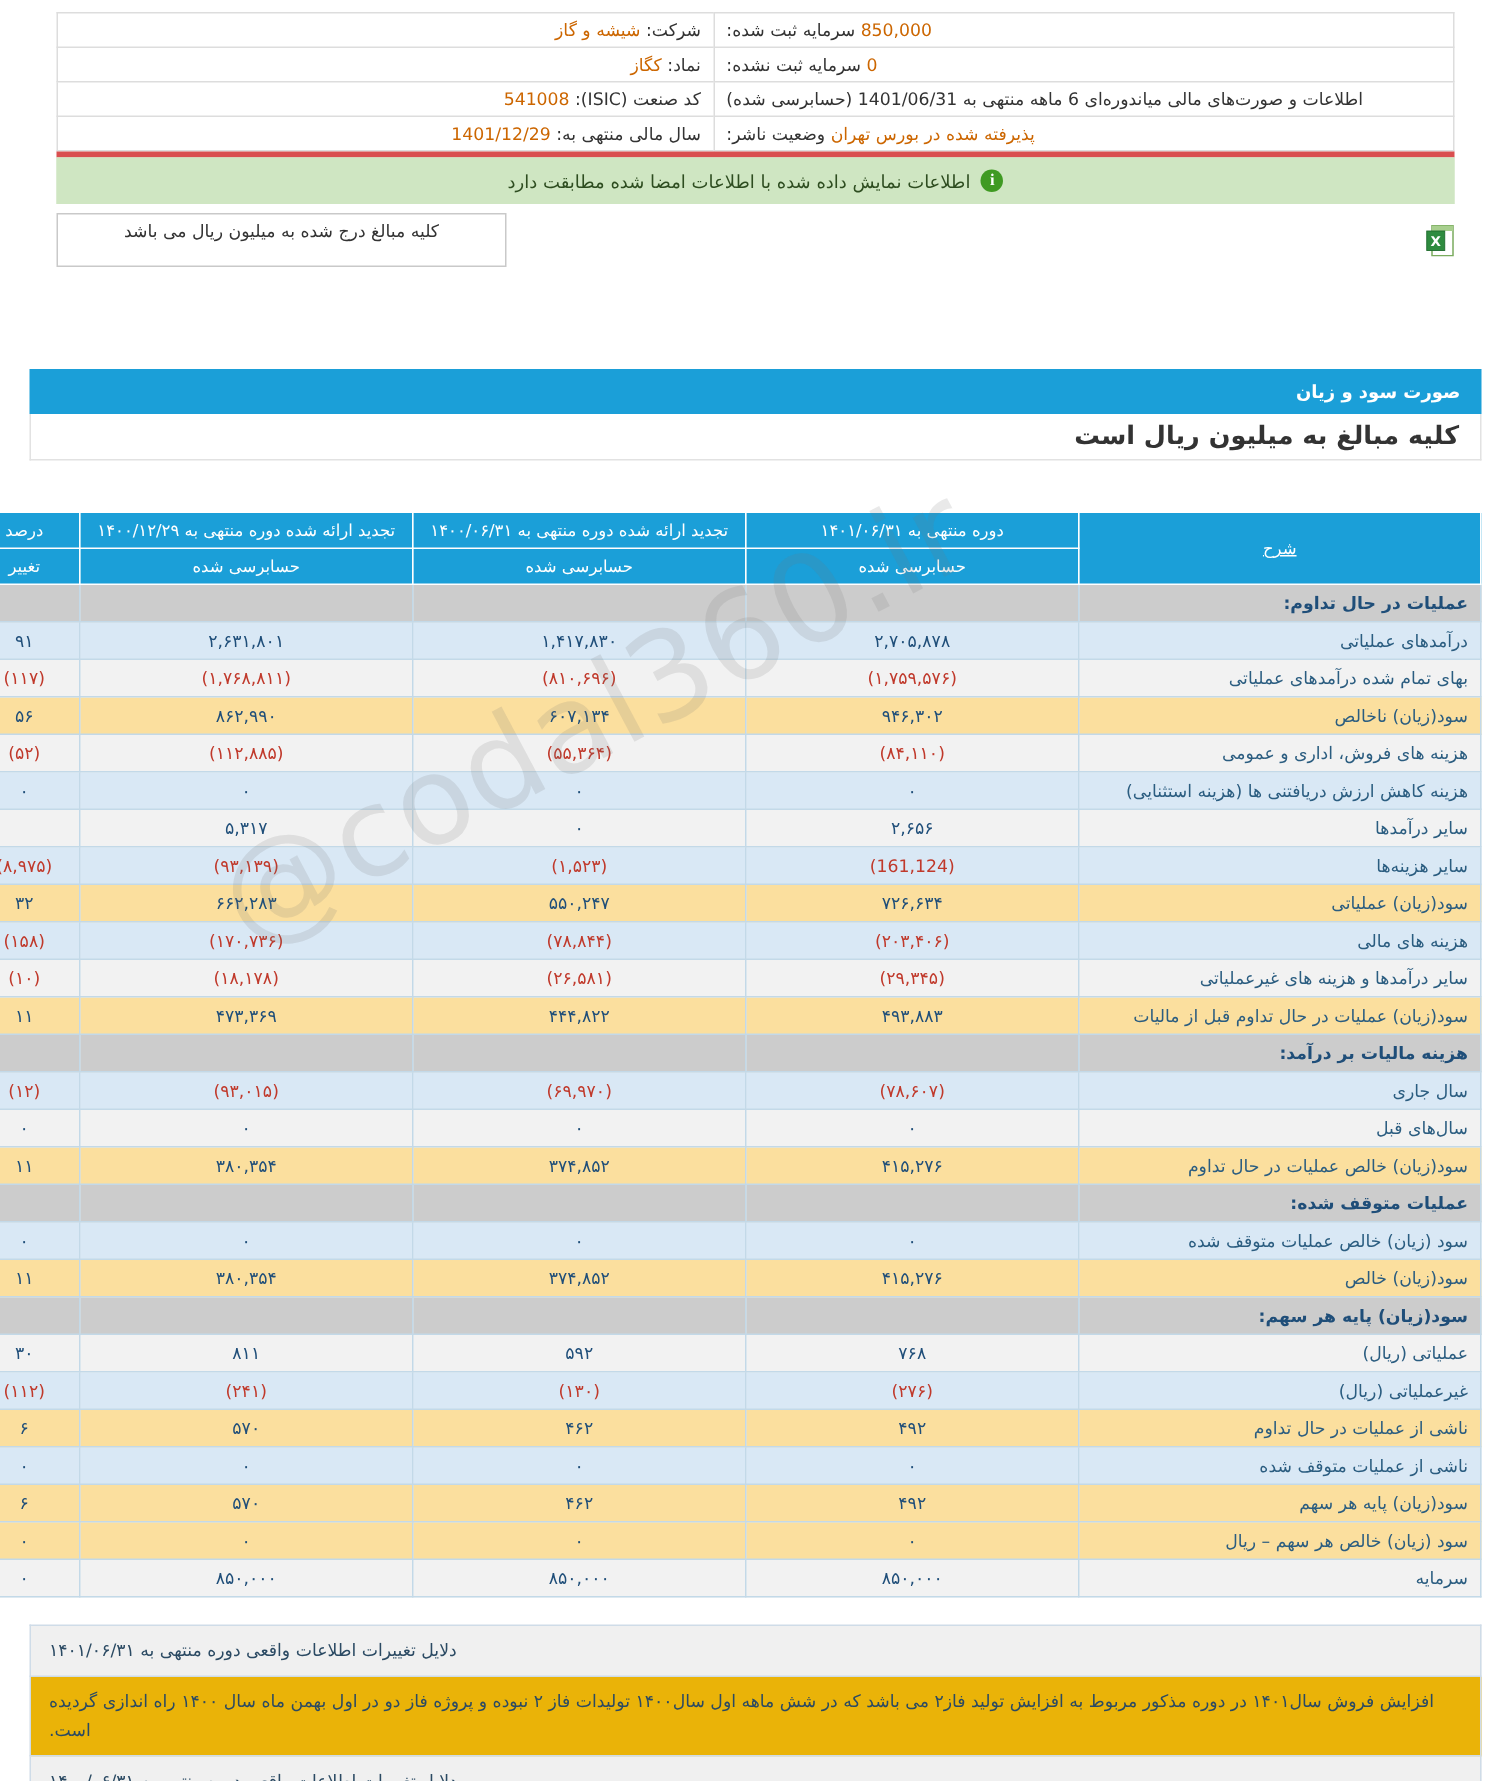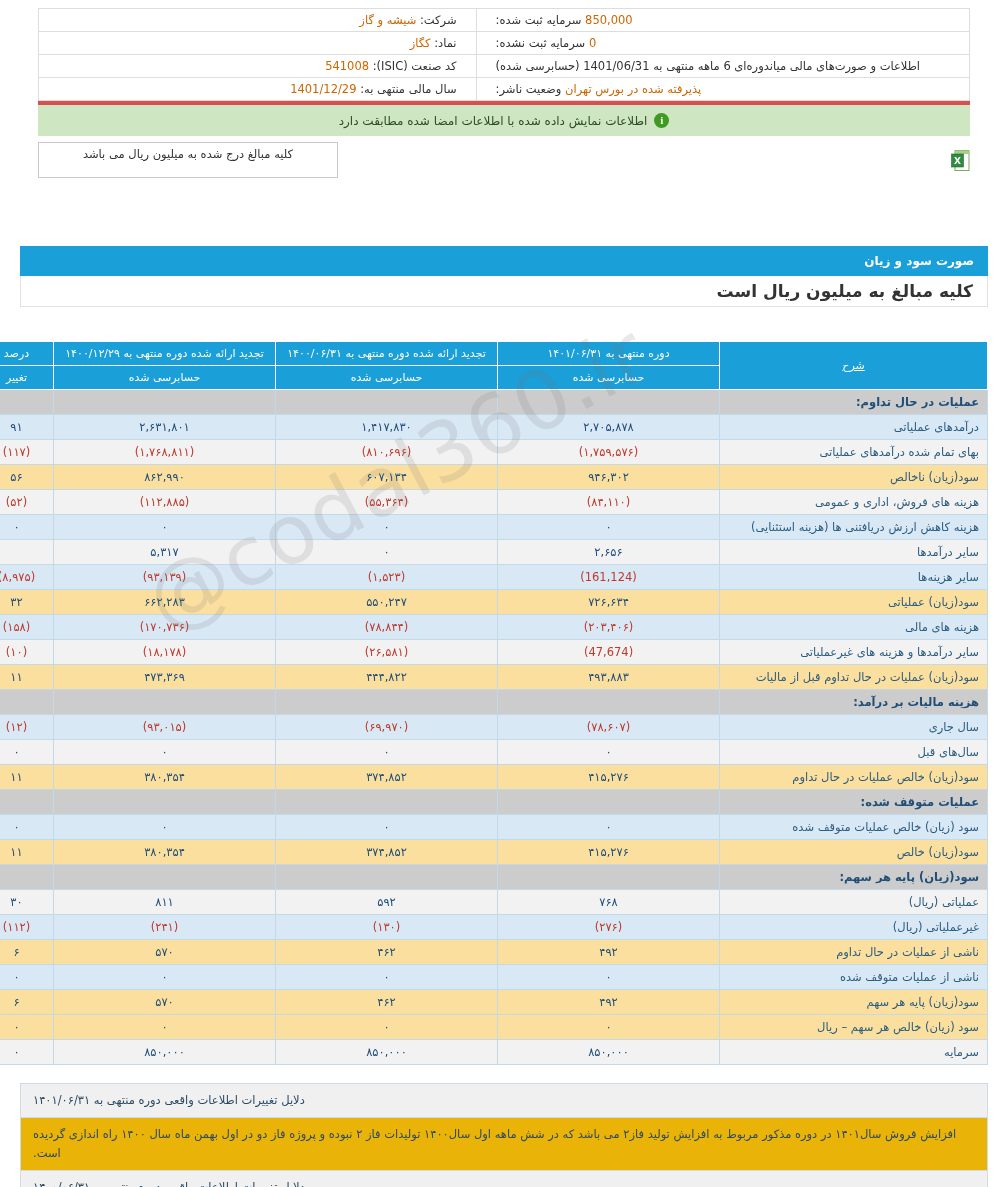--- a/index.html
+++ b/index.html
@@ -19,21 +19,21 @@
   
   .id-wrap { padding: 8px 38px 0 38px; }
   table.id-table {
     width: 100%;
     border-collapse: collapse;
     font-size: 11.5px;
     color: #333;
   }
   table.id-table td {
     border: 1px solid #dddddd;
-    padding: 4px 19px;
+    padding: 4px 8px;
     height: 23px;
     vertical-align: middle;
     white-space: nowrap;
   }
   .id-right { width: 47%; text-align: right; }
   .id-left  { width: 53%; text-align: left; }
   .id-label { color: #333333; }
   .id-value { color: #cc6600; }
   .id-value-plain { color: #333333; }
 
@@ -359,21 +359,21 @@
         </tr>
         <tr class="r-blue">
           <td class="c-desc">هزینه های مالی</td>
           <td class="c-num neg">(۲۰۳,۴۰۶)</td>
           <td class="c-num neg">(۷۸,۸۴۴)</td>
           <td class="c-num neg">(۱۷۰,۷۳۶)</td>
           <td class="c-pct neg">(۱۵۸)</td>
         </tr>
         <tr class="r-white">
           <td class="c-desc">سایر درآمدها و هزینه های غیرعملیاتی</td>
-          <td class="c-num neg">(47,674)</td>
+          <td class="c-num neg">(۲۹,۳۴۵)</td>
           <td class="c-num neg">(۲۶,۵۸۱)</td>
           <td class="c-num neg">(۱۸,۱۷۸)</td>
           <td class="c-pct neg">(۱۰)</td>
         </tr>
         <tr class="r-gold">
           <td class="c-desc">سود(زیان) عملیات در حال تداوم قبل از مالیات</td>
           <td class="c-num">۴۹۳,۸۸۳</td>
           <td class="c-num">۴۴۴,۸۲۲</td>
           <td class="c-num">۴۷۳,۳۶۹</td>
           <td class="c-pct">۱۱</td>

